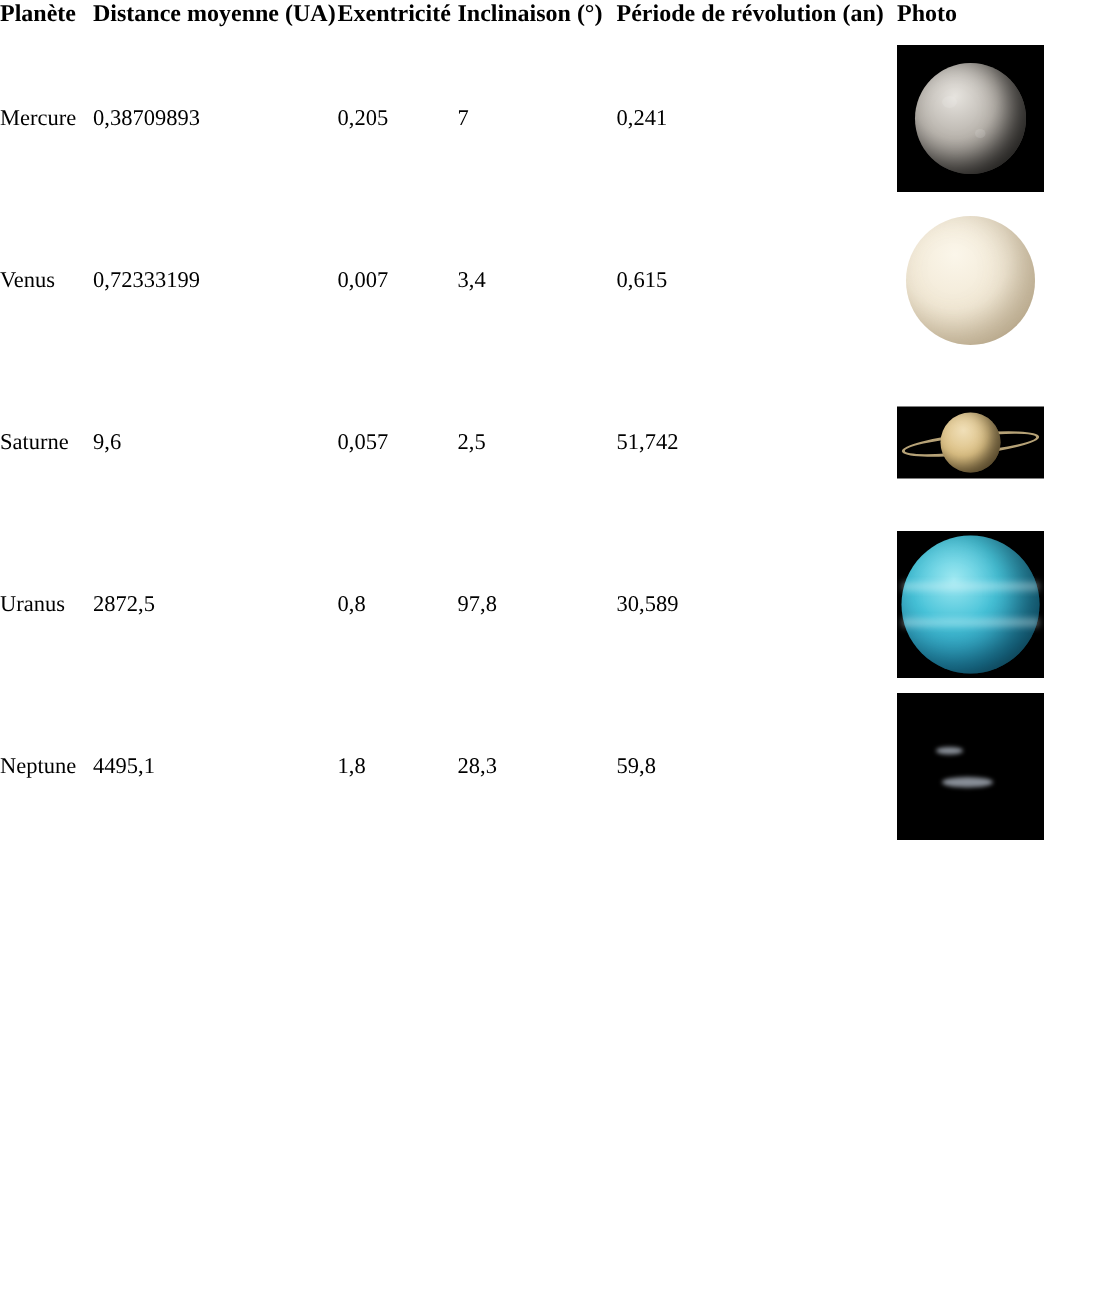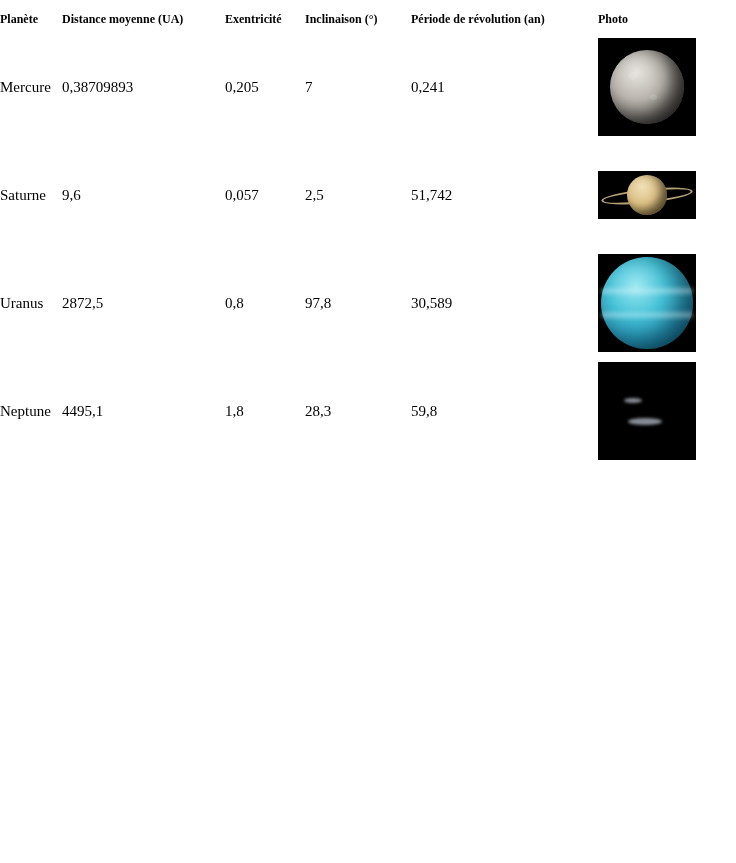--- a/index.html
+++ b/index.html
@@ -21,23 +21,23 @@
     height: 863px;
   }
   table.planets {
     border-collapse: collapse;
     width: 696px;
     margin-left: 0px;
     table-layout: fixed;
   }
   table.planets th {
     font-weight: bold;
-    font-size: 12px;
+    font-size: 16px;
     text-align: left;
-    padding: 12px 0 6px 0;
+    padding: 1px 0 6px 0;
     vertical-align: top;
     white-space: nowrap;
   }
   th.col-planete   { width: 62px;  padding-left: 2px; }
   th.col-distance  { width: 163px; }
   th.col-exc       { width: 80px;  }
   th.col-incl      { width: 106px; }
   th.col-periode   { width: 187px; }
   th.col-photo     { width: 98px; text-align: center; }
 
@@ -201,20 +201,32 @@
         <td>0,241</td>
         <td class="cell-photo">
           <span class="thumb thumb-mercure">
             <span class="disc"></span>
             <span class="speck" style="width:10px;height:8px;left:30px;top:34px;"></span>
             <span class="speck" style="width:7px;height:6px;left:52px;top:56px;"></span>
           </span>
         </td>
       </tr>
 
+      <tr class="planet-row">
+        <td class="cell-planete">Venus</td>
+        <td>0,72333199</td>
+        <td>0,007</td>
+        <td>3,4</td>
+        <td>0,615</td>
+        <td class="cell-photo">
+          <span class="thumb thumb-venus">
+            <span class="disc"></span>
+          </span>
+        </td>
+      </tr>
 
 
 
 
       <tr class="planet-row">
         <td class="cell-planete">Saturne</td>
         <td>9,6</td>
         <td>0,057</td>
         <td>2,5</td>
         <td>51,742</td>

